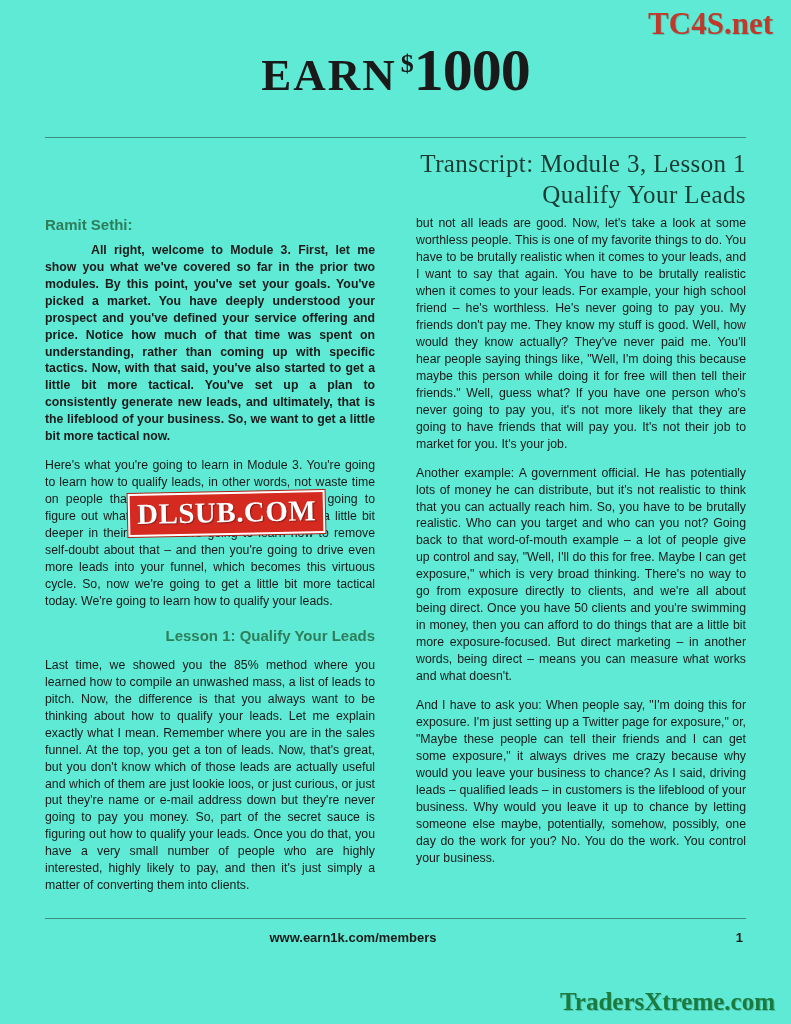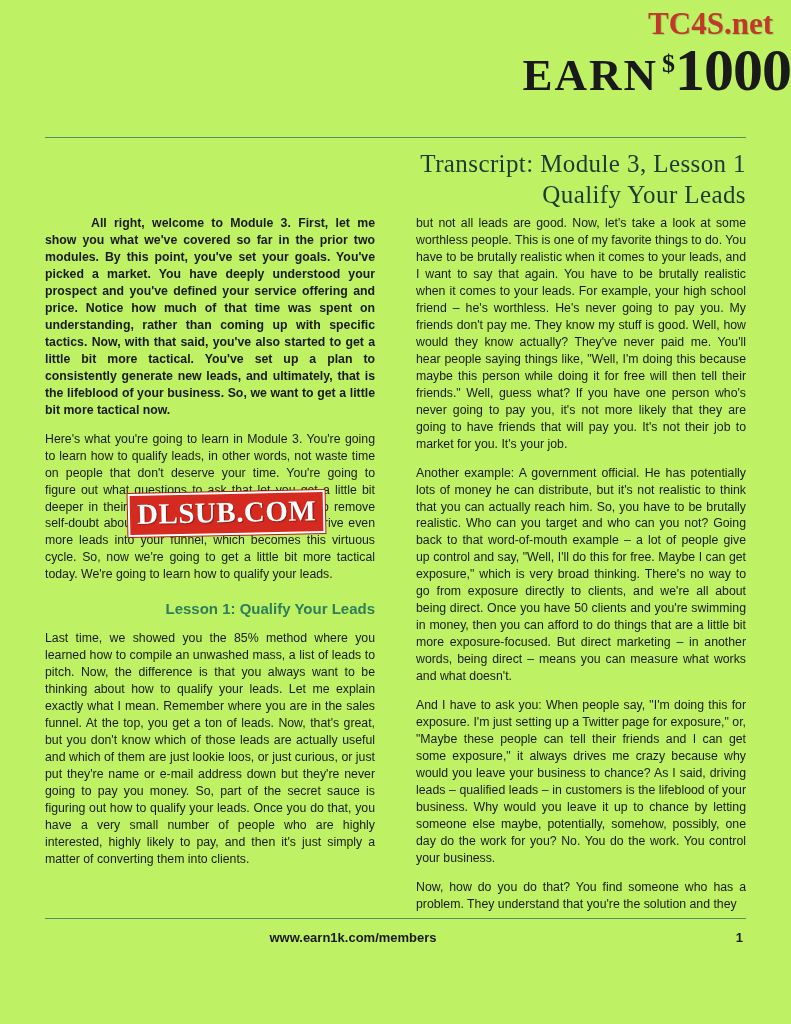--- a/index.html
+++ b/index.html
@@ -12,21 +12,21 @@
     height: 1024px;
     position: relative;
     font-family: "Liberation Sans", sans-serif;
     overflow: hidden;
   }
   .page {
     position: absolute;
     left: 0; top: 0;
     width: 791px;
     height: 1024px;
-    background: #bef264;
+    background: #5eead4;
   }
 
   
   .wm-top {
     position: absolute;
     right: 18px;
     top: 6px;
     font-family: "Liberation Serif", serif;
     font-size: 31px;
     font-weight: bold;
@@ -34,21 +34,21 @@
     letter-spacing: 0px;
     text-shadow: 1px 1px 0 rgba(0,0,0,0.15);
   }
 
   
   .masthead {
     position: absolute;
     left: 0;
     top: 40px;
     width: 791px;
-    text-align: right;
+    text-align: center;
   }
   .earn-line {
     font-family: "Liberation Serif", serif;
     color: #1a1a1a;
     line-height: 1;
     white-space: nowrap;
   }
   .earn-word {
     font-size: 45px;
     font-weight: bold;
@@ -217,36 +217,37 @@
   <div class="rule rule-top"></div>
 
   <div class="doc-title">
     <span class="l1">Transcript: Module 3, Lesson 1</span>
     <span class="l2">Qualify Your Leads</span>
   </div>
 
   <div class="columns">
 
     <div class="col col-left">
+      <div class="speaker">Ramit Sethi:</div>
       <p class="indent">All right, welcome to Module 3.  First, let me show you what we've covered so far in the prior two modules.  By this point, you've set your goals.  You've picked a market.  You have deeply understood your prospect and you've defined your service offering and price.  Notice how much of that time was spent on understanding, rather than coming up with specific tactics.  Now, with that said, you've also started to get a little bit more tactical.  You've set up a plan to consistently generate new leads, and ultimately, that is the lifeblood of your business.  So, we want to get a little bit more tactical now.</p>
       <p>Here's what you're going to learn in Module 3.  You're going to learn how to qualify leads, in other words, not waste time on people that don't deserve your time.  You're going to figure out what questions to ask that let you get a little bit deeper in their head.  You're going to learn how to remove self-doubt about that – and then you're going to drive even more leads into your funnel, which becomes this virtuous cycle.  So, now we're going to get a little bit more tactical today. We're going to learn how to qualify your leads.</p>
       <div class="section-head">Lesson 1: Qualify Your Leads</div>
       <p>Last time, we showed you the 85% method where you learned how to compile an unwashed mass, a list of leads to pitch.  Now, the difference is that you always want to be thinking about how to qualify your leads.  Let me explain exactly what I mean.  Remember where you are in the sales funnel.  At the top, you get a ton of leads.  Now, that's great, but you don't know which of those leads are actually useful and which of them are just lookie loos, or just curious, or just put they're name or e-mail address down but they're never going to pay you money.  So, part of the secret sauce is figuring out how to qualify your leads.  Once you do that, you have a very small number of people who are highly interested, highly likely to pay, and then it's just simply a matter of converting them into clients.</p>
     </div>
 
     <div class="col col-right">
       <p>but not all leads are good.  Now, let's take a look at some worthless people.  This is one of my favorite things to do.  You have to be brutally realistic when it comes to your leads, and I want to say that again.  You have to be brutally realistic when it comes to your leads.  For example, your high school friend – he's worthless.  He's never going to pay you.  My friends don't pay me.  They know my stuff is good.  Well, how would they know actually?  They've never paid me.  You'll hear people saying things like, "Well, I'm doing this because maybe this person while doing it for free will then tell their friends."  Well, guess what?  If you have one person who's never going to pay you, it's not more likely that they are going to have friends that will pay you.  It's not their job to market for you.  It's your job.</p>
       <p>Another example: A government official.  He has potentially lots of money he can distribute, but it's not realistic to think that you can actually reach him.  So, you have to be brutally realistic.  Who can you target and who can you not?  Going back to that word-of-mouth example – a lot of people give up control and say, "Well, I'll do this for free.  Maybe I can get exposure," which is very broad thinking.  There's no way to go from exposure directly to clients, and we're all about being direct.  Once you have 50 clients and you're swimming in money, then you can afford to do things that are a little bit more exposure-focused.  But direct marketing – in another words, being direct – means you can measure what works and what doesn't.</p>
       <p>And I have to ask you: When people say, "I'm doing this for exposure.  I'm just setting up a Twitter page for exposure," or, "Maybe these people can tell their friends and I can get some exposure," it always drives me crazy because why would you leave your business to chance?  As I said, driving leads – qualified leads – in customers is the lifeblood of your business.  Why would you leave it up to chance by letting someone else maybe, potentially, somehow, possibly, one day do the work for you?  No.  You do the work.  You control your business.</p>
-      <p>Now, how do you do that?  You find someone who has a problem.  They understand that you're the solution and they</p>
     </div>
 
   </div>
 
   <div class="wm-mid">DLSUB.COM</div>
 
   <div class="rule rule-bottom"></div>
 
   <div class="footer-url">www.earn1k.com/members</div>
   <div class="footer-page">1</div>
 
+  <div class="wm-bottom">TradersXtreme.com</div>
 
 </div>
 
 </body></html>

